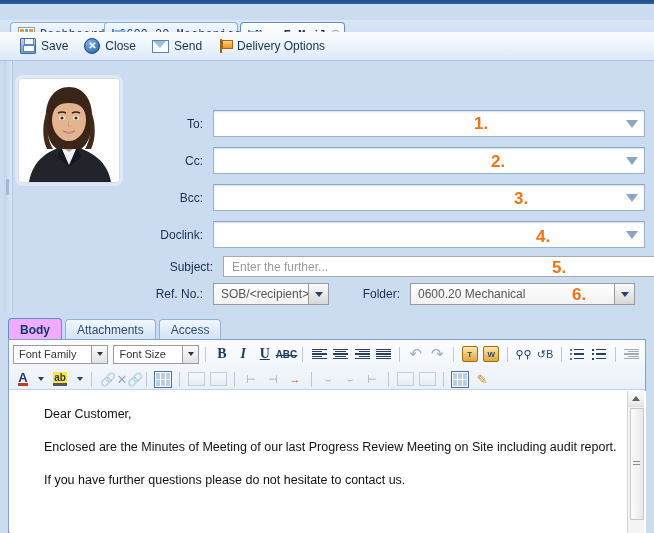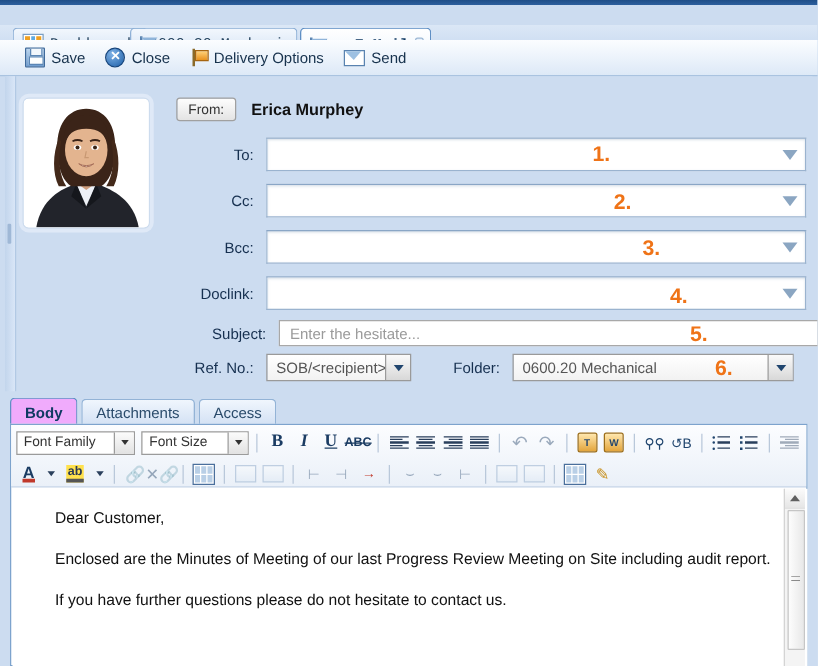--- a/index.html
+++ b/index.html
@@ -228,27 +228,27 @@
       <span class="ic-save"></span>
       <span>Save</span>
     </div>
 
     <div class="tbtn">
       <span class="ic-close">✕</span>
       <span>Close</span>
     </div>
 
     <div class="tbtn">
+      <span class="ic-send"></span>
+      <span>Send</span>
+    </div>
+
+    <div class="tbtn">
       <span class="ic-flag"></span>
       <span>Delivery Options</span>
-    </div>
-
-    <div class="tbtn">
-      <span class="ic-send"></span>
-      <span>Send</span>
     </div>
 
   </div>
 
   <div class="formwrap">
     <div class="splitter">
       <div class="grip"></div>
     </div>
   </div>
 
@@ -281,26 +281,20 @@
 
       <path d="M39 34 Q43 32 47 34" stroke="#3b2418" stroke-width="1.4" fill="none"></path>
       <path d="M53 34 Q57 32 61 34" stroke="#3b2418" stroke-width="1.4" fill="none"></path>
 
       <path d="M50 42 L49 47 L52 47" stroke="#c89873" stroke-width="1" fill="none"></path>
 
       <path d="M44 52 Q50 57 56 52 Q50 55 44 52 Z" fill="#ffffff" stroke="#a8705a" stroke-width="0.8"></path>
     </svg>
   </div>
 
-  <div class="fromrow">
-    <div class="frombtn">
-      <span>From:</span>
-    </div>
-    <div class="fromname">Erica Murphey</div>
-  </div>
 
   <div class="frow" style="left:141px;top:110px;">
     <div class="flabel">To:</div>
     <div class="finput" style="width:432px;">
       <span class="dd"></span>
     </div>
   </div>
   <div class="anno" style="left:474px;top:114px;">1.</div>
 
   <div class="frow" style="left:141px;top:147px;">
@@ -323,21 +317,21 @@
     <div class="flabel">Doclink:</div>
     <div class="finput" style="width:432px;">
       <span class="dd"></span>
     </div>
   </div>
   <div class="anno" style="left:536px;top:227px;">4.</div>
 
   <div class="frow" style="left:151px;top:256px;">
     <div class="flabel">Subject:</div>
     <div class="subjectinput" style="width:432px;">
-      <span>Enter the hesitate...</span>
+      <span>Enter the further...</span>
     </div>
   </div>
   <div class="anno" style="left:552px;top:258px;">5.</div>
 
   <div class="frow" style="left:141px;top:283px;">
     <div class="flabel">Ref. No.:</div>
     <div class="selbox" style="width:116px;">
       <span>SOB/&lt;recipient&gt;</span>
       <span class="arrowbtn"></span>
     </div>

